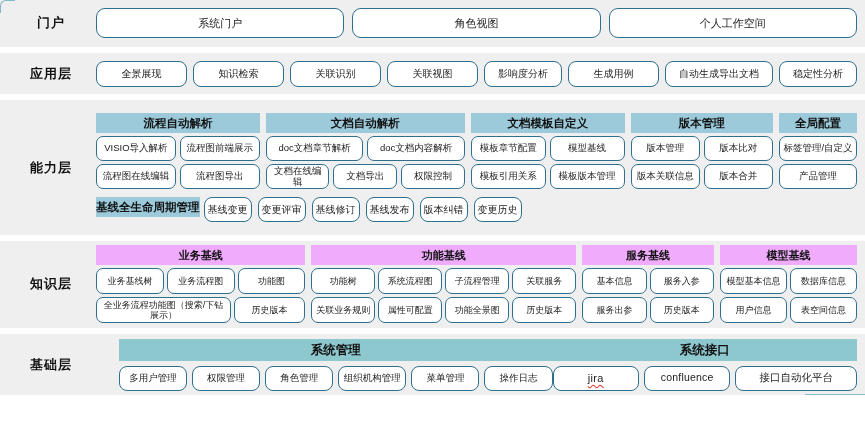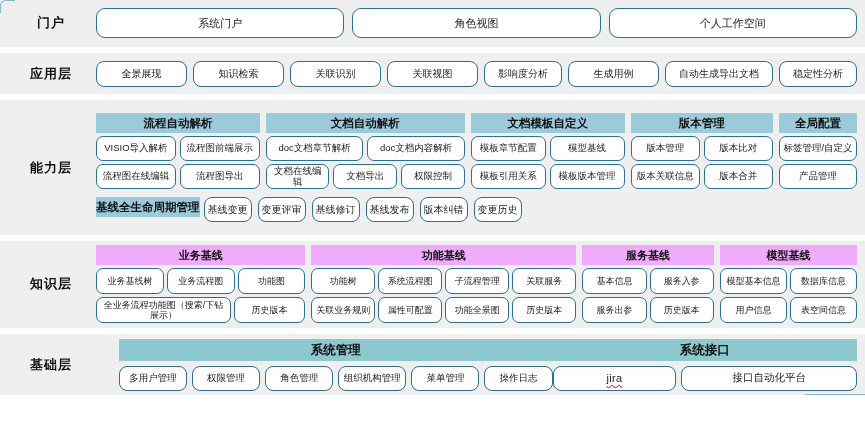--- a/index.html
+++ b/index.html
@@ -361,20 +361,23 @@
             <div class="pill">操作日志</div>
           </div>
         </div>
 
         <div class="base-col b2">
           <div class="ghead base">系统接口</div>
           <div class="row">
             <div class="pill">
                 <span class="spell">jira</span>
               </div>
+            <div class="pill">
+                <span class="latin">confluence</span>
+              </div>
             <div class="pill wide">接口自动化平台</div>
           </div>
         </div>
 
       </div>
     </div>
   </div>
 
   <div class="edge-br"></div>
 

